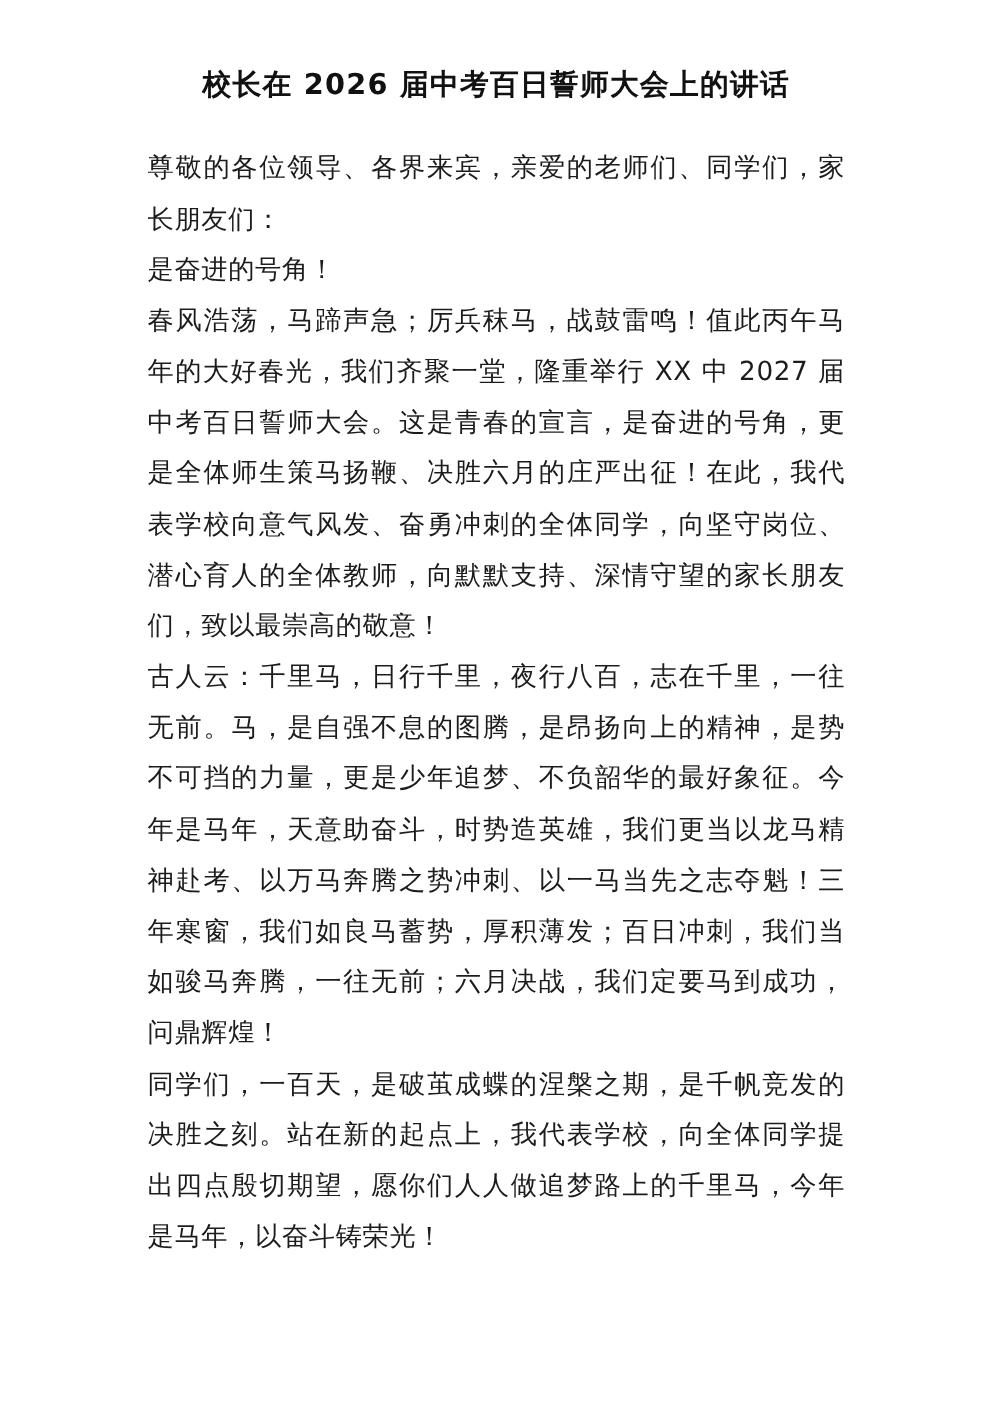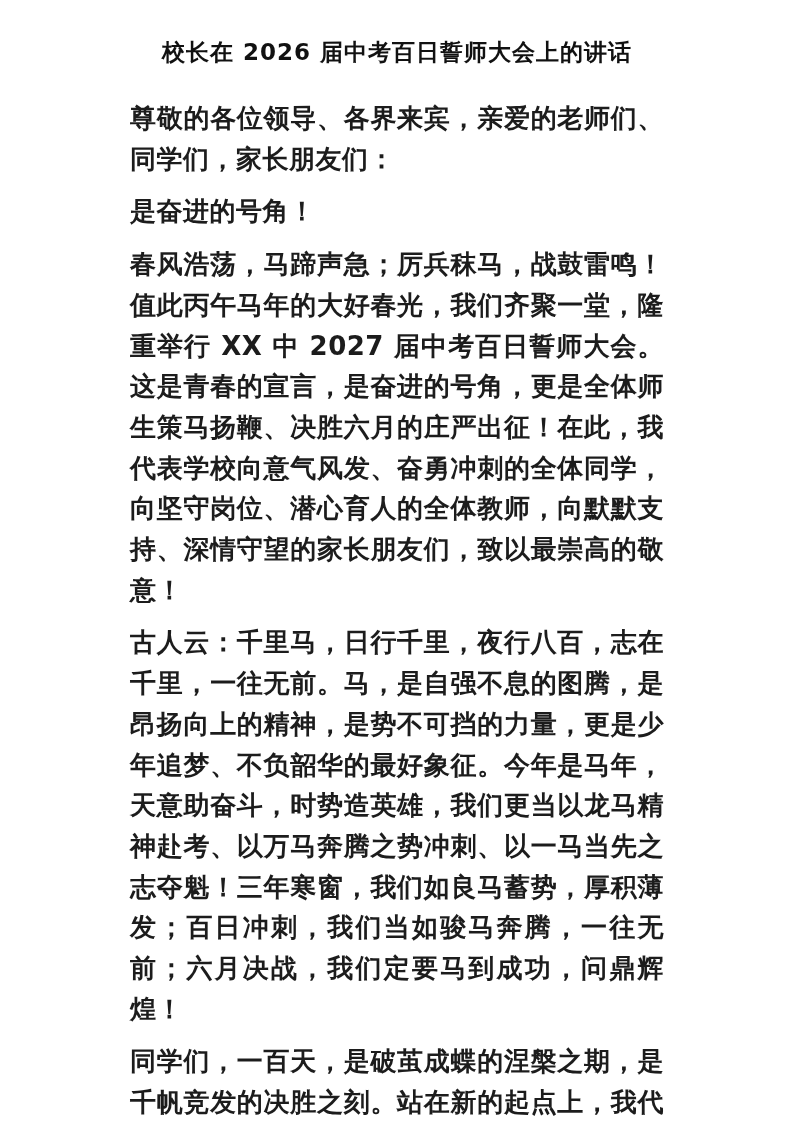--- a/index.html
+++ b/index.html
@@ -12,49 +12,48 @@
     height: 1122px;
     overflow: hidden;
     font-family: "DejaVu Sans", sans-serif;
     color: #1c1c1c;
   }
   .page {
     box-sizing: border-box;
     width: 793px;
     height: 1122px;
     background: #ffffff;
-    padding: 36px 117px 0 118px;
+    padding: 52px 117px 0 118px;
   }
   .doc-title {
     margin: 0 0 30px 0;
     text-align: center;
     font-size: 23px;
     line-height: 32px;
     font-weight: bold;
     letter-spacing: 1px;
     color: #111111;
   }
   .doc-body p {
-    margin: 12px;
-    font-size: 26px;
+    margin: 0;
+    font-size: 21px;
     line-height: 40.7px;
     letter-spacing: 0.5px;
     text-align: justify;
     text-align-last: left;
     text-justify: inter-character;
     word-break: break-all;
     color: #1c1c1c;
-    font-weight: bold;
   }
 </style>
 </head>
 <body>
 
 <div class="page">
   <h1 class="doc-title">校长在 2026 届中考百日誓师大会上的讲话</h1>
   <div class="doc-body">
     <p>尊敬的各位领导、各界来宾，亲爱的老师们、同学们，家长朋友们：</p>
     <p>是奋进的号角！</p>
     <p>春风浩荡，马蹄声急；厉兵秣马，战鼓雷鸣！值此丙午马年的大好春光，我们齐聚一堂，隆重举行 XX 中 2027 届中考百日誓师大会。这是青春的宣言，是奋进的号角，更是全体师生策马扬鞭、决胜六月的庄严出征！在此，我代表学校向意气风发、奋勇冲刺的全体同学，向坚守岗位、潜心育人的全体教师，向默默支持、深情守望的家长朋友们，致以最崇高的敬意！</p>
     <p>古人云：千里马，日行千里，夜行八百，志在千里，一往无前。马，是自强不息的图腾，是昂扬向上的精神，是势不可挡的力量，更是少年追梦、不负韶华的最好象征。今年是马年，天意助奋斗，时势造英雄，我们更当以龙马精神赴考、以万马奔腾之势冲刺、以一马当先之志夺魁！三年寒窗，我们如良马蓄势，厚积薄发；百日冲刺，我们当如骏马奔腾，一往无前；六月决战，我们定要马到成功，问鼎辉煌！</p>
-    <p>同学们，一百天，是破茧成蝶的涅槃之期，是千帆竞发的决胜之刻。站在新的起点上，我代表学校，向全体同学提出四点殷切期望，愿你们人人做追梦路上的千里马，以青春赴使命，以奋斗铸荣光！</p>
+    <p>同学们，一百天，是破茧成蝶的涅槃之期，是千帆竞发的决胜之刻。站在新的起点上，我代表学校，向全体同学提出四点殷切期望，愿你们人人做追梦路上的千里马，今年是马年，以奋斗铸荣光！</p>
   </div>
 </div>
 
 </body></html>

